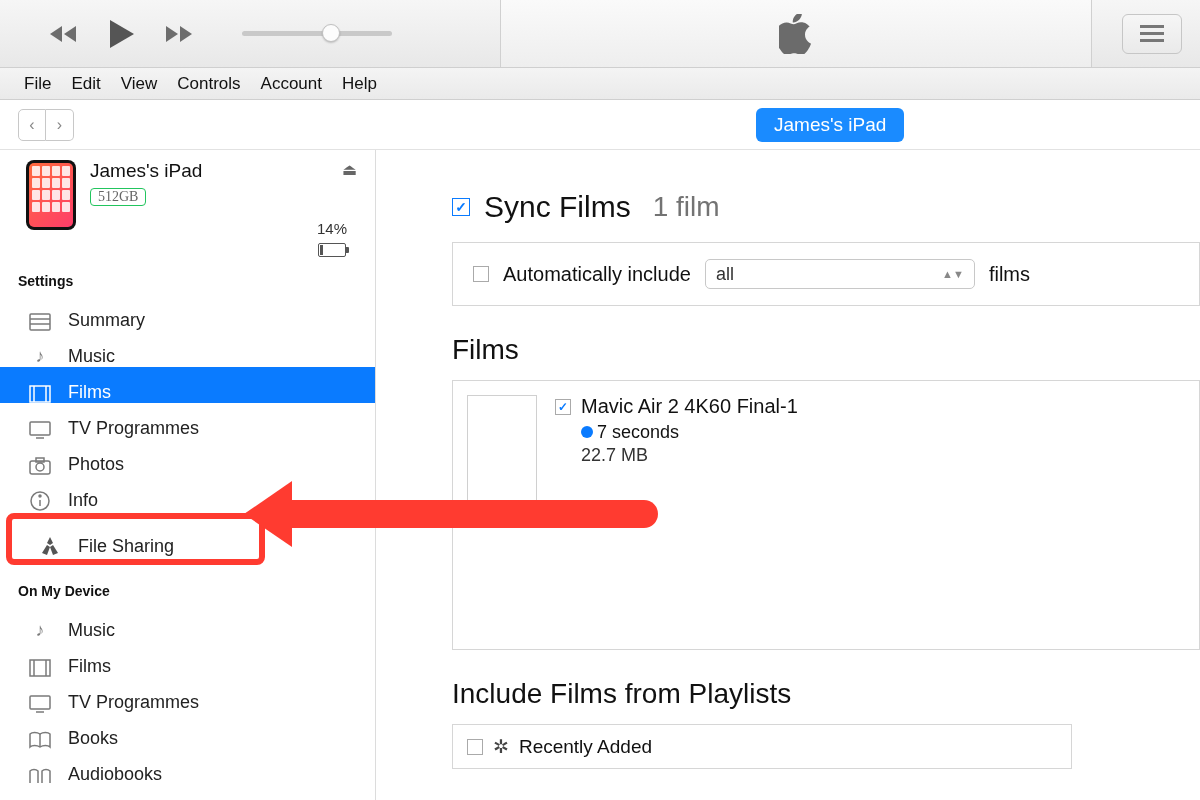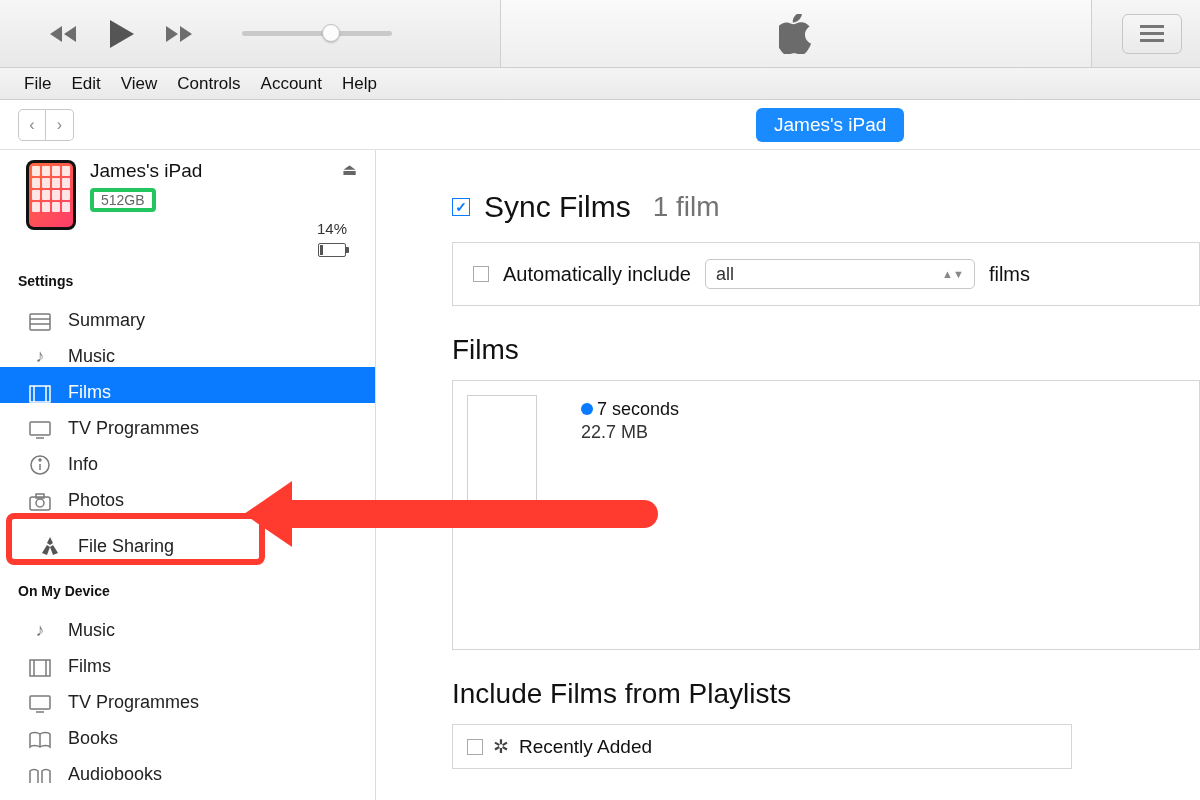--- a/index.html
+++ b/index.html
@@ -31,21 +31,21 @@
   .cols { display:flex; height:650px; }
   .sidebar { width:376px; border-right:1px solid #dcdcdc; overflow:hidden; position:relative; }
   .main { flex:1; padding:40px 0 0 0; position:relative; }
 
   
   .devrow { display:flex; padding:10px 18px 0 26px; align-items:flex-start; }
   .ipad { width:50px; height:70px; border-radius:8px; background:#111; padding:3px; margin-right:14px; }
   .ipad-screen{ width:100%; height:100%; border-radius:5px; background:linear-gradient(135deg,#ff6a3d,#ff3d6a); display:grid; grid-template-columns:repeat(4,1fr); grid-template-rows:repeat(5,1fr); gap:2px; padding:3px;}
   .ipad-screen div{background:rgba(255,255,255,.85); border-radius:1px;}
   .devname { font-size:19px; margin-bottom:6px; }
-  .cap { display:inline-block; border:4px solid #22c55e; border-radius:4px; padding:0 7px; font-size:14px; color:#666; }
+  .cap { display:inline-block; border:1px solid #22c55e; border-radius:4px; padding:0 7px; font-size:14px; color:#666;font-family:Liberation Serif, serif; }
   .eject { margin-left:auto; color:#666; }
   .batrow { display:flex; align-items:center; gap:6px; margin-top:10px; font-size:15px; color:#333;flex-direction:column; }
   .battery{ width:28px; height:14px; border:1.5px solid #555; border-radius:2px; position:relative;}
   .battery::after{content:""; position:absolute; right:-4px; top:3px; width:3px; height:6px; background:#555; border-radius:0 1px 1px 0;}
   .batfill{ position:absolute; left:1px; top:1px; bottom:1px; width:12%; background:#555;}
 
   .sbhdr { font-size:14px; font-weight:700; padding:16px 0 6px 18px; }
   .sbitem { height:36px; display:flex; align-items:flex-end; gap:14px; padding-left:26px; font-size:18px; color:#222; }
   .sbitem .ic{ width:28px; display:flex; color:#7a7a7a; justify-content:center; }
   .sbitem.sel { background:#0a7bff; color:#fff; }
@@ -205,37 +205,37 @@
         <span class="ic">
           <svg width="22" height="18" viewBox="0 0 22 18" fill="none" stroke="#7a7a7a" stroke-width="1.5">
             <rect x="1" y="1" width="20" height="13" rx="1"></rect>
             <line x1="7" y1="17" x2="15" y2="17"></line>
           </svg>
         </span>
         <span>TV Programmes</span>
       </div>
     <div class="sbitem">
         <span class="ic">
+          <svg width="22" height="18" viewBox="0 0 22 18" fill="none" stroke="#7a7a7a" stroke-width="1.5">
+            <rect x="1" y="4" width="20" height="13" rx="2"></rect>
+            <circle cx="11" cy="10" r="4"></circle>
+            <rect x="7" y="1" width="8" height="4"></rect>
+          </svg>
+        </span>
+        <span>Photos</span>
+      </div>
+    <div class="sbitem">
+        <span class="ic">
           <svg width="20" height="20" viewBox="0 0 20 20" fill="none" stroke="#7a7a7a" stroke-width="1.5">
             <circle cx="10" cy="10" r="9"></circle>
             <line x1="10" y1="9" x2="10" y2="15"></line>
             <circle cx="10" cy="5" r="1" fill="#7a7a7a"></circle>
           </svg>
         </span>
         <span>Info</span>
-      </div>
-    <div class="sbitem">
-        <span class="ic">
-          <svg width="22" height="18" viewBox="0 0 22 18" fill="none" stroke="#7a7a7a" stroke-width="1.5">
-            <rect x="1" y="4" width="20" height="13" rx="2"></rect>
-            <circle cx="11" cy="10" r="4"></circle>
-            <rect x="7" y="1" width="8" height="4"></rect>
-          </svg>
-        </span>
-        <span>Photos</span>
       </div>
     <div class="highlight">
       <div class="sbitem" style="padding-left:24px">
           <span class="ic">
             <svg width="22" height="22" viewBox="0 0 22 22">
               <path fill="#555" d="M11 2l3 6-3 2-3-2zM3 18l5-8 3 2-3 8zM19 18l-5-8-3 2 3 8z"></path>
             </svg>
           </span>
           <span>File Sharing</span>
         </div>
@@ -308,20 +308,24 @@
           <span style="font-size:11px;color:#888;">▲▼</span>
         </div>
         <span>films</span>
       </div>
 
       <div class="h2" style="padding-left:24px">Films</div>
       <div class="filmbox" style="margin-left:24px">
         <div class="film">
           <div class="poster"></div>
           <div class="filmmeta">
+            <div class="filmtitle">
+              <span class="chk2 on"></span>
+              <span>Mavic Air 2 4K60 Final-1</span>
+            </div>
             <div style="padding-left:26px; margin-top:4px;"><span class="dot"></span><span>7 seconds</span></div>
             <div style="padding-left:26px; margin-top:2px; color:#333;">22.7 MB</div>
           </div>
         </div>
       </div>
 
       <div class="h2" style="padding-left:24px">Include Films from Playlists</div>
       <div class="plbox" style="margin-left:24px; max-width:620px;">
         <span class="chk2"></span>
         <span class="gear">✲</span>

